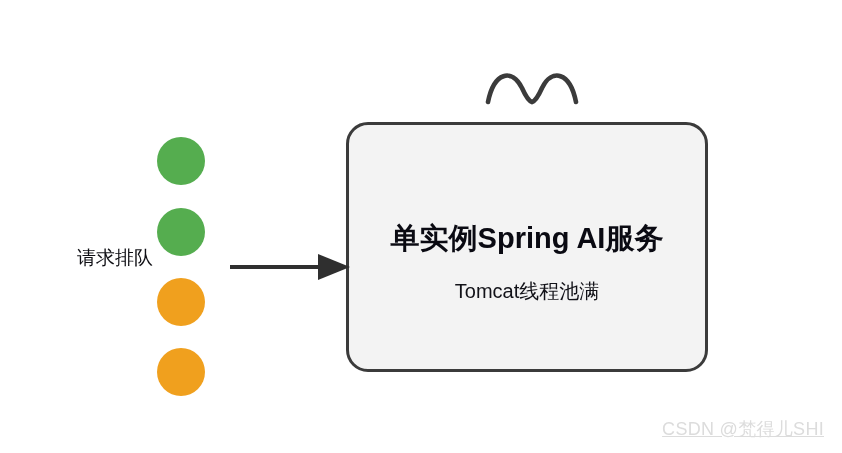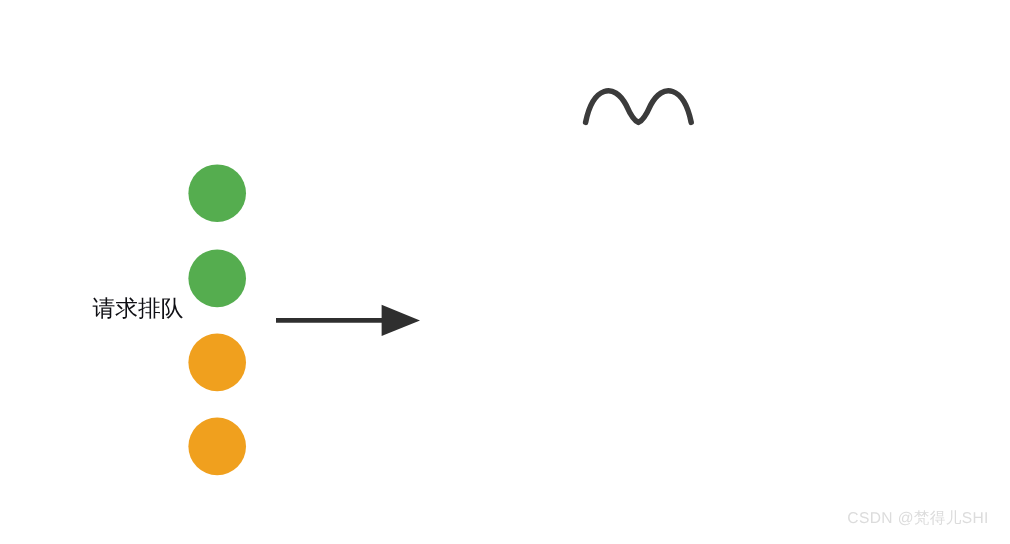--- a/index.html
+++ b/index.html
@@ -108,37 +108,42 @@
     top: 250px;
     width: 126px;
     height: 34px;
   }
 
   
   #watermark {
     position: absolute;
     right: 18px;
     bottom: 12px;
-    font-size: 13px;
+    font-size: 18px;
     color: #dcdcdc;
     white-space: nowrap;
     letter-spacing: 0.3px;
     user-select: none;
+    text-decoration: underline;
   }
 </style>
 </head>
 <body>
 
 <div id="canvas">
 
 
   <svg id="squiggle" viewBox="0 0 100 46" xmlns="http://www.w3.org/2000/svg">
     <path d="M 6 40 C 12 10, 30 6, 40 26 C 44 35, 47 39, 50 40 C 53 39, 56 35, 60 26 C 70 6, 88 10, 94 40" fill="none" stroke="#3b3b3b" stroke-width="4.6" stroke-linecap="round"></path>
   </svg>
 
+  <div id="service-box">
+    <div id="service-box-title">单实例Spring AI服务</div>
+    <div id="service-box-subtitle">Tomcat线程池满</div>
+  </div>
 
   <div class="queue-circle" style="top:137px; background:#55ad4f;"></div>
   <div class="queue-circle" style="top:208px; background:#55ad4f;"></div>
   <div class="queue-circle" style="top:278px; background:#f0a01e;"></div>
   <div class="queue-circle" style="top:348px; background:#f0a01e;"></div>
 
   <div id="queue-label">请求排队</div>
 
   <svg id="flow-arrow" viewBox="0 0 126 34" xmlns="http://www.w3.org/2000/svg">
     <line x1="2" y1="17" x2="94" y2="17" stroke="#2f2f2f" stroke-width="4"></line>

